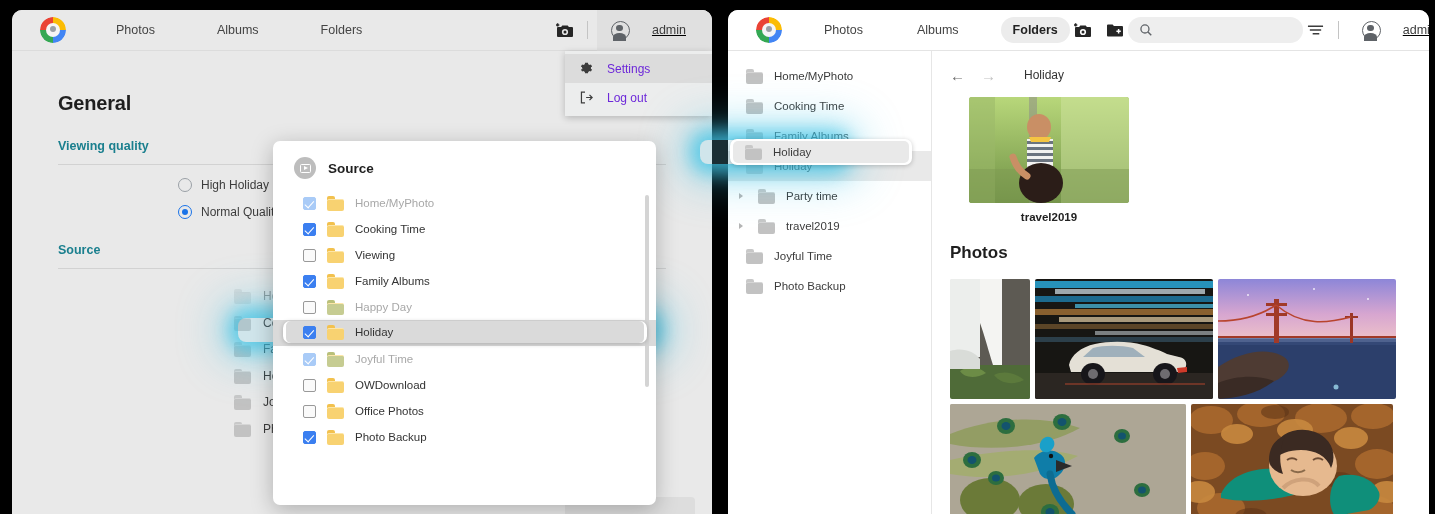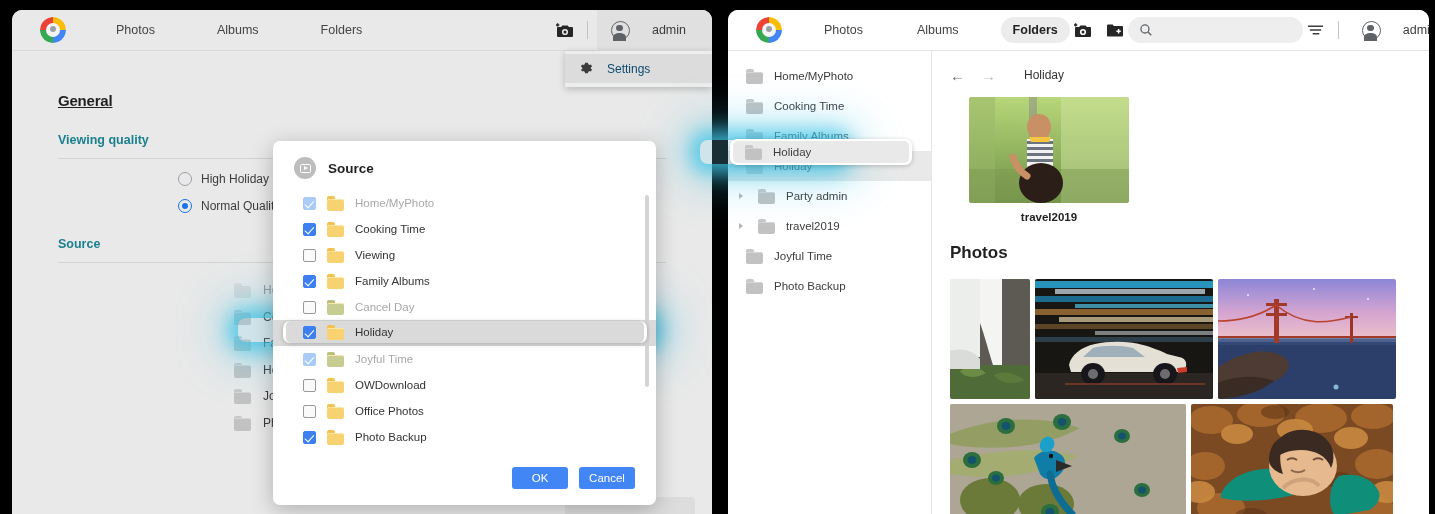--- a/index.html
+++ b/index.html
@@ -58,44 +58,44 @@
 
   .navspacer{ flex:1 1 auto; }
 
   .icon-btn{ width:26px; height:26px; display:flex; align-items:center;
     justify-content:center; cursor:pointer; flex:none; }
   .vdivider{ width:1px; height:18px; background:#c4c4c4; margin:0 9px; flex:none;}
 
   .userchip{
     display:flex; align-items:center; gap:22px;
     height:41px; padding:0 26px 0 14px;
-    background:#e0e0e0; cursor:pointer; flex:none;
+    background:#e0e0e0; cursor:pointer; flex:none;text-decoration:underline;
   }
   .userchip.plain{ background:transparent; padding-right:20px;}
   .userchip .uname{ font-size:12.5px; color:#3c3c3c; }
   .avatar{ width:19px; height:19px; border-radius:50%;
     border:1.6px solid #5f6368; position:relative; flex:none;}
   .avatar::before{content:"";position:absolute;left:4.5px;top:3px;width:6.5px;height:6.5px;
     border-radius:50%;background:#5f6368;}
   .avatar::after{content:"";position:absolute;left:1.5px;top:11px;width:12.5px;height:8px;
     border-radius:50% 50% 0 0;background:#5f6368;}
 
   
   .dropdown{
     position:absolute; right:0px; top:41px; width:147px;
     background:#eceded; box-shadow:0 2px 7px rgba(0,0,0,.22);
     z-index:40; padding:3px 0 4px 0;
   }
   .dd-item{ display:flex; align-items:center; gap:13px; height:29px;
-    padding:2px 14px; font-size:12px; color:#0c4a6e; cursor:pointer;}
+    padding:2px 14px; font-size:12px; color:#6d28d9; cursor:pointer;}
   .dd-item.hl{ background:#dcdcdc; }
 
   
   .settings{ position:relative; padding:0 46px; height:100%; background:#e9e9e9;}
-  .s-title{ font-size:15px; font-weight:bold; color:#1f1f1f; padding-top:41px; letter-spacing:-.2px;text-decoration:underline;}
+  .s-title{ font-size:20px; font-weight:bold; color:#1f1f1f; padding-top:41px; letter-spacing:-.2px;}
   .s-sub{ font-size:12.5px; font-weight:bold; color:#1a7f8e; margin-top:24px; }
   .s-rule{ height:1px; background:#d2d2d2; margin-top:11px; }
   .radio-row{ display:flex; align-items:center; gap:9px; margin-top:13px; padding-left:120px;}
   .radio{ width:14px; height:14px; border-radius:50%; border:1.6px solid #9aa0a6;
     position:relative; flex:none; background:#e9e9e9;}
   .radio.on{ border-color:#1a73e8; }
   .radio.on::after{content:"";position:absolute;left:2.6px;top:2.6px;width:6.4px;height:6.4px;
     border-radius:50%;background:#1a73e8;}
   .radio-lbl{ font-size:12px; color:#3c3c3c; }
 
@@ -248,20 +248,27 @@
         </div>
 
         <div class="dropdown">
           <div class="dd-item hl">
             <svg width="15" height="15" viewBox="0 0 16 16">
               <path d="M8 5.2A2.8 2.8 0 108 10.8 2.8 2.8 0 008 5.2zm0 4.2A1.4 1.4 0 118 6.6a1.4 1.4 0 010 2.8z" fill="#3c3c3c"></path>
               <path d="M14 9.1l-1.3-.7c.05-.27.08-.56.08-.9s-.03-.63-.08-.9L14 5.9l-1.3-2.2-1.4.6a4.6 4.6 0 00-1.55-.9L9.6 1.9H6.4l-.15 1.5c-.57.2-1.1.5-1.55.9l-1.4-.6L2 5.9l1.3.7c-.05.27-.08.56-.08.9s.3.63.8.9L2 9.1l1.3 2.2 1.4-.6c.45.4.98.7 1.55.9l.15 1.5h3.2l.15-1.5c.57-.2 1.1-.5 1.55-.9l1.4.6L14 9.1z" fill="#3c3c3c"></path>
             </svg>
             <span>Settings</span>
           </div>
+          <div class="dd-item">
+            <svg width="15" height="15" viewBox="0 0 16 16">
+              <path d="M6.4 2.2H2.6v11.6h3.8" stroke="#3c3c3c" stroke-width="1.3" fill="none"></path>
+              <path d="M7.6 8h6.2M11.2 5.2L14 8l-2.8 2.8" stroke="#3c3c3c" stroke-width="1.3" fill="none"></path>
+            </svg>
+            <span>Log out</span>
+          </div>
         </div>
       </div>
 
       <div class="settings">
         <div class="s-title">General</div>
 
         <div class="s-sub">Viewing quality</div>
         <div class="s-rule"></div>
 
         <div class="radio-row">
@@ -376,21 +383,21 @@
             <span class="gfold"></span>
             <span>Family Albums</span>
           </div>
           <div class="tnode sel">
             <span class="gfold"></span>
             <span>Holiday</span>
           </div>
           <div class="tnode child">
             <span class="caret"></span>
             <span class="gfold"></span>
-            <span>Party admin</span>
+            <span>Party time</span>
           </div>
           <div class="tnode child">
             <span class="caret"></span>
             <span class="gfold"></span>
             <span>travel2019</span>
           </div>
           <div class="tnode">
             <span class="gfold"></span>
             <span>Joyful Time</span>
           </div>
@@ -606,21 +613,21 @@
         <span>Viewing</span>
       </div>
       <div class="dlg-row">
         <span class="cb on"></span>
         <span class="yfold"></span>
         <span>Family Albums</span>
       </div>
       <div class="dlg-row dim">
         <span class="cb"></span>
         <span class="yfold green"></span>
-        <span>Cancel Day</span>
+        <span>Happy Day</span>
       </div>
       <div class="dlg-row sel">
         <span class="cb on"></span>
         <span class="yfold"></span>
         <span>Holiday</span>
       </div>
       <div class="dlg-row dim">
         <span class="cb on faded"></span>
         <span class="yfold green"></span>
         <span>Joyful Time</span>
@@ -638,24 +645,20 @@
       <div class="dlg-row">
         <span class="cb on"></span>
         <span class="yfold"></span>
         <span>Photo Backup</span>
       </div>
 
     </div>
 
     <div class="dlg-scroll"></div>
 
-    <div class="dlg-foot">
-      <button class="btn">OK</button>
-      <button class="btn">Cancel</button>
-    </div>
   </div>
 
   <div class="glow-card" style="left:283px; top:321px; width:364px; height:22px;">
     <div class="dlg-row sel" style="height:22px;border-radius:5px;padding-left:17px;margin:0 3px;">
       <span class="cb on"></span>
       <span class="yfold"></span>
       <span>Holiday</span>
     </div>
   </div>
 

